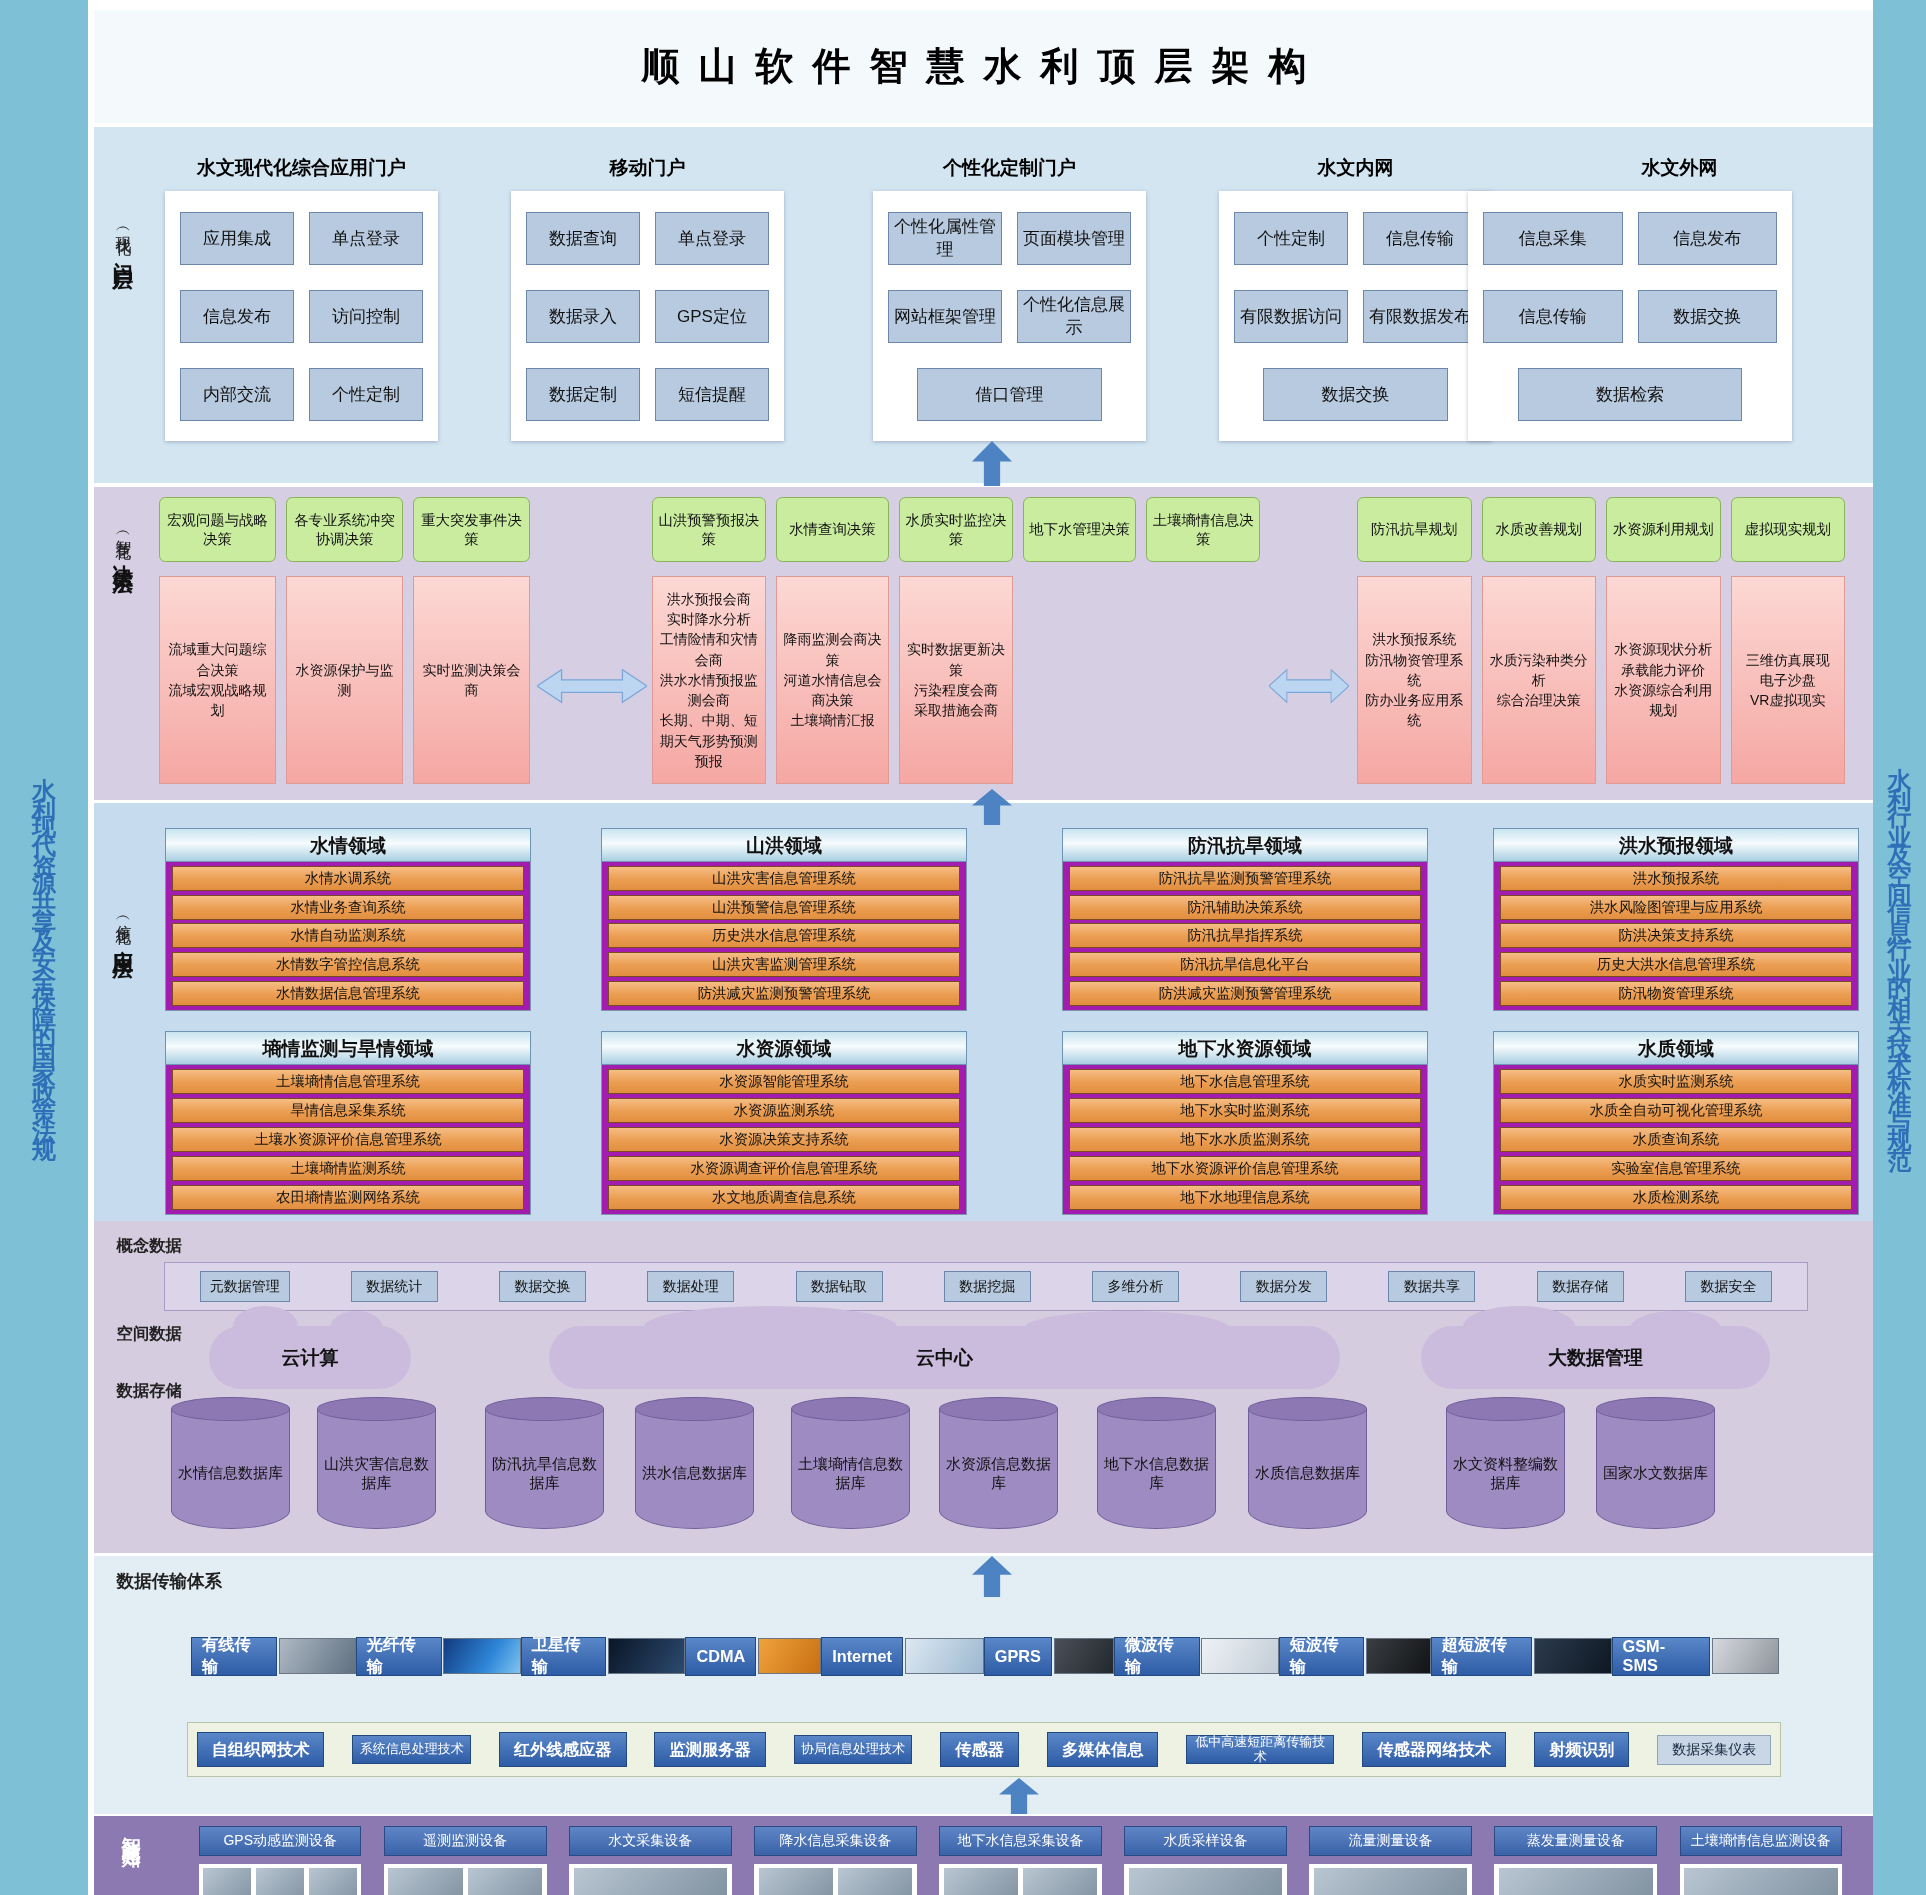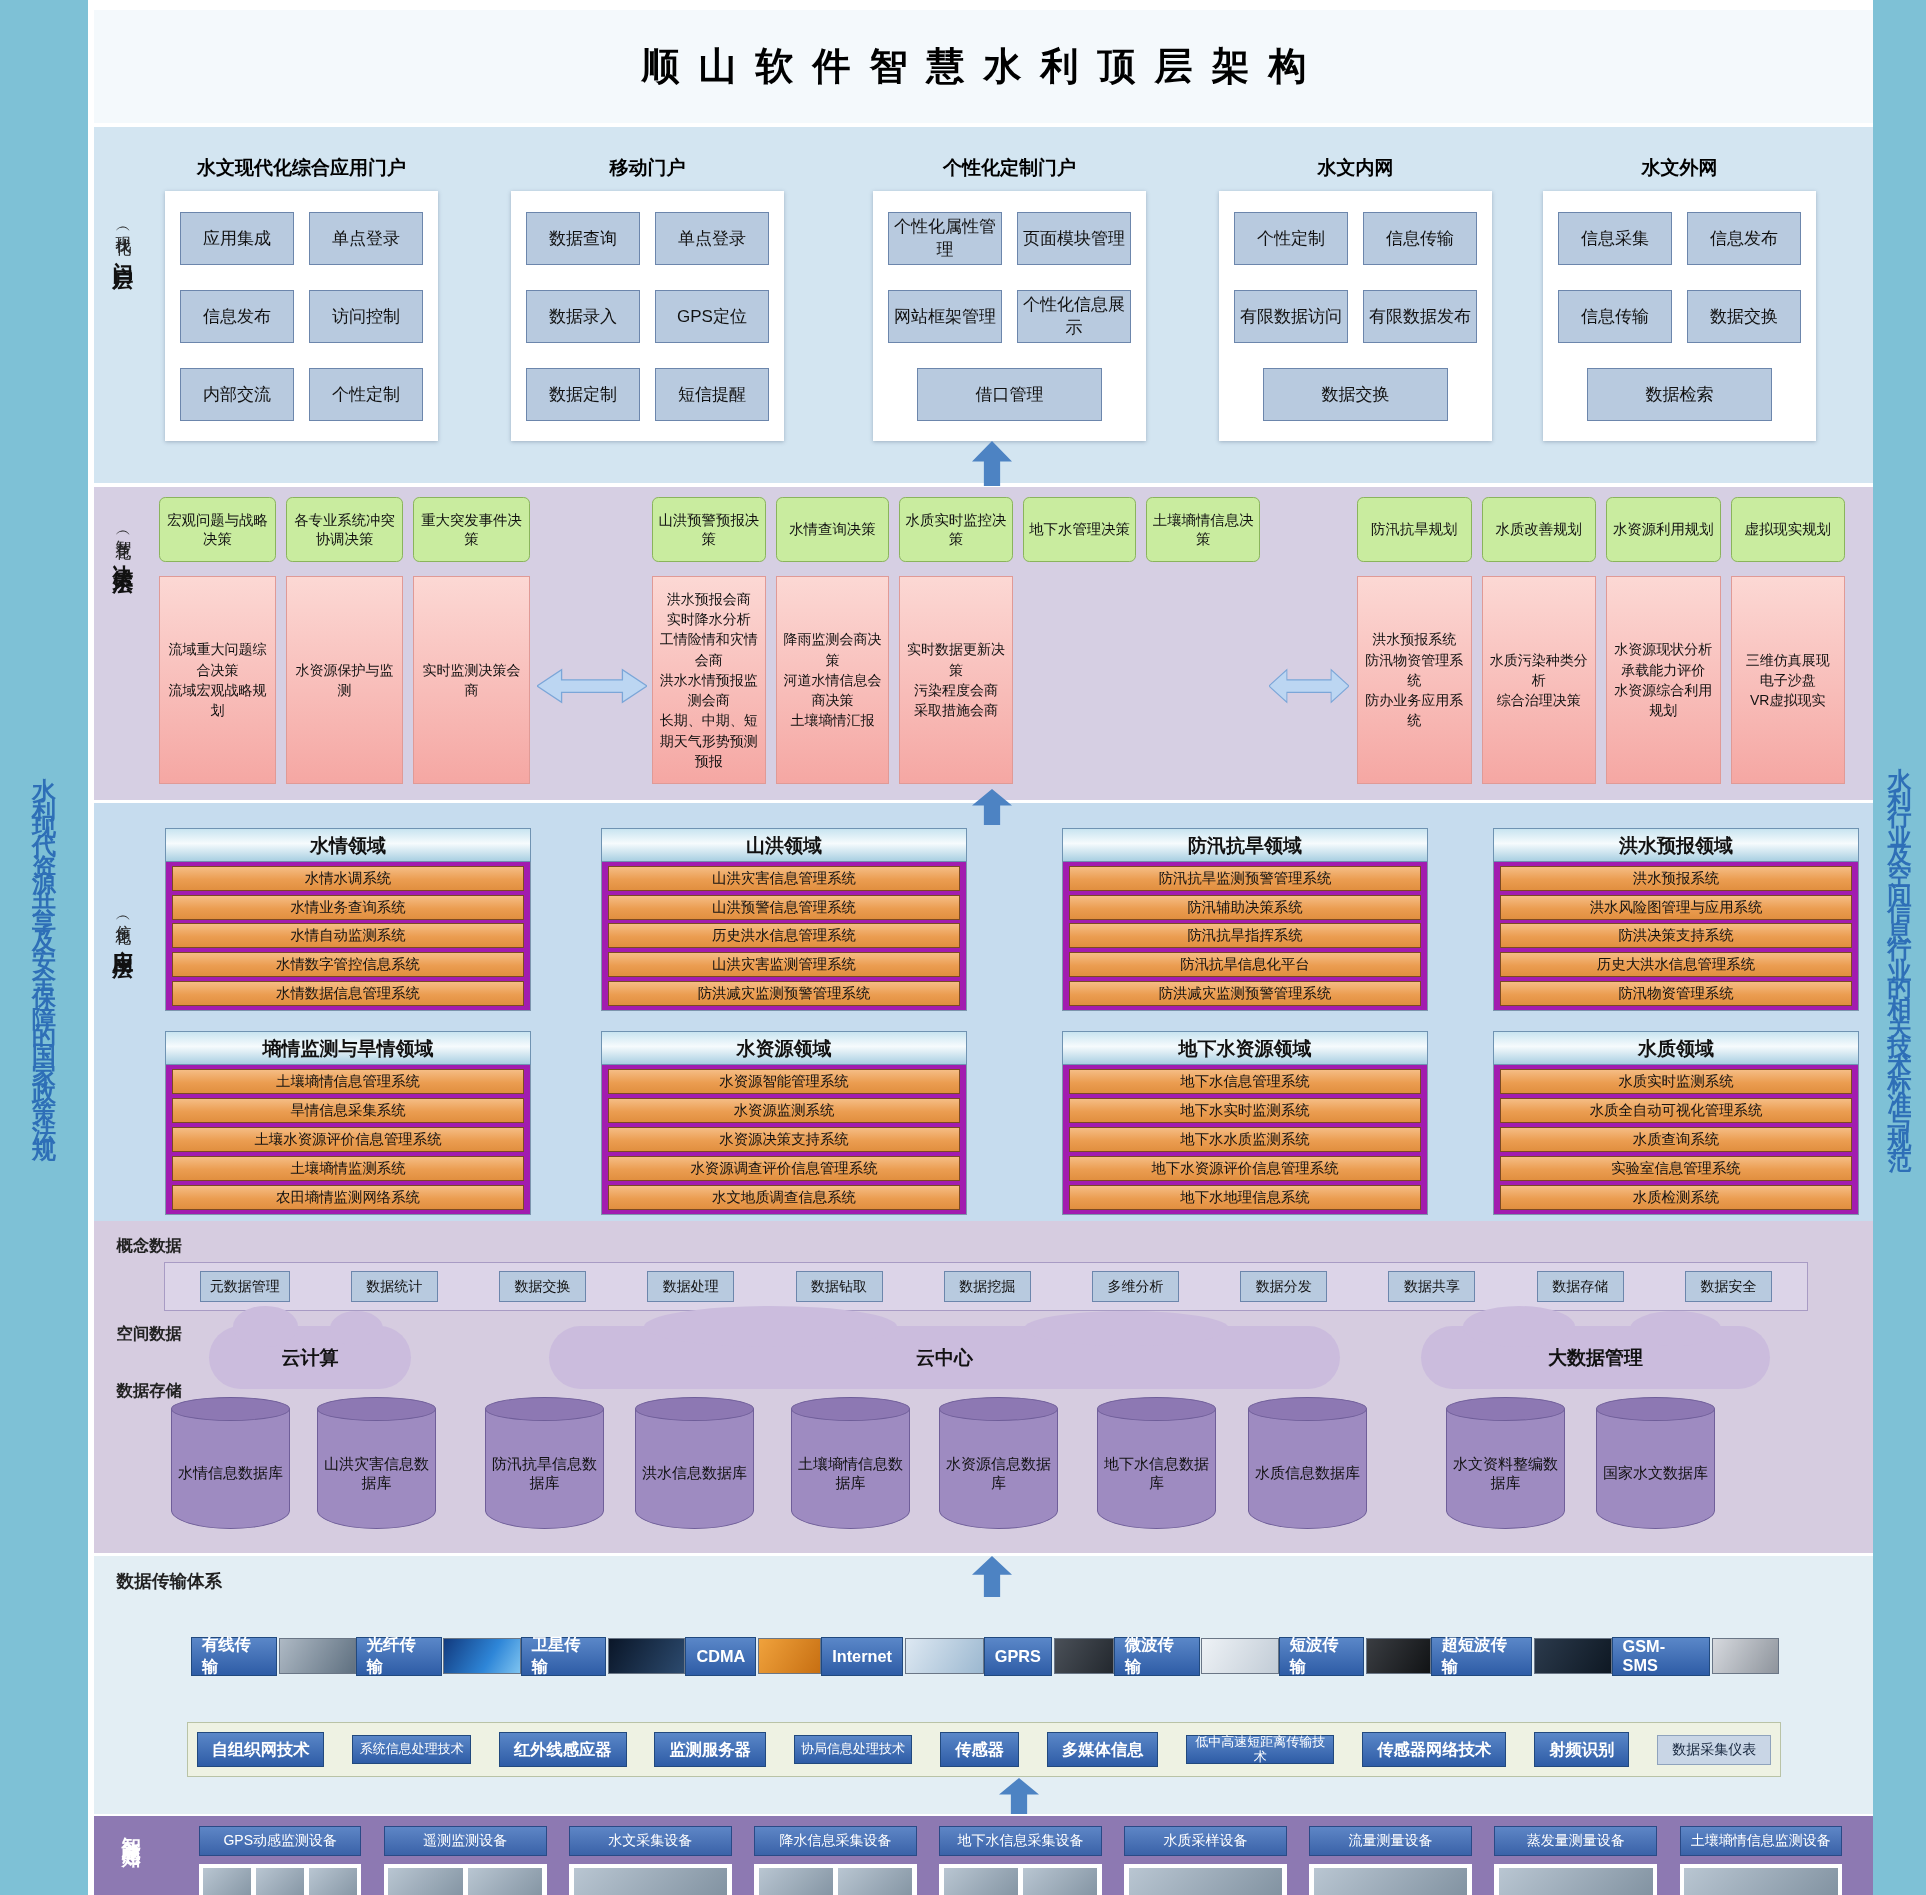--- a/index.html
+++ b/index.html
@@ -137,21 +137,21 @@
         <div class="pbox">个性化信息展示</div>
         <div class="pbox wide">借口管理</div>
       </div>
       <div class="panel" style="left:1125px;width:273px">
         <div class="pbox">个性定制</div>
         <div class="pbox">信息传输</div>
         <div class="pbox">有限数据访问</div>
         <div class="pbox">有限数据发布</div>
         <div class="pbox wide">数据交换</div>
       </div>
-      <div class="panel" style="left:1449px;width:273px">
+      <div class="panel" style="left:1374px;width:324px">
         <div class="pbox">信息采集</div>
         <div class="pbox">信息发布</div>
         <div class="pbox">信息传输</div>
         <div class="pbox">数据交换</div>
         <div class="pbox wide">数据检索</div>
       </div>
     </div>
 
     <div class="band band-decision">
       <div class="vlabel" style="left:6.3px;top:38px">

